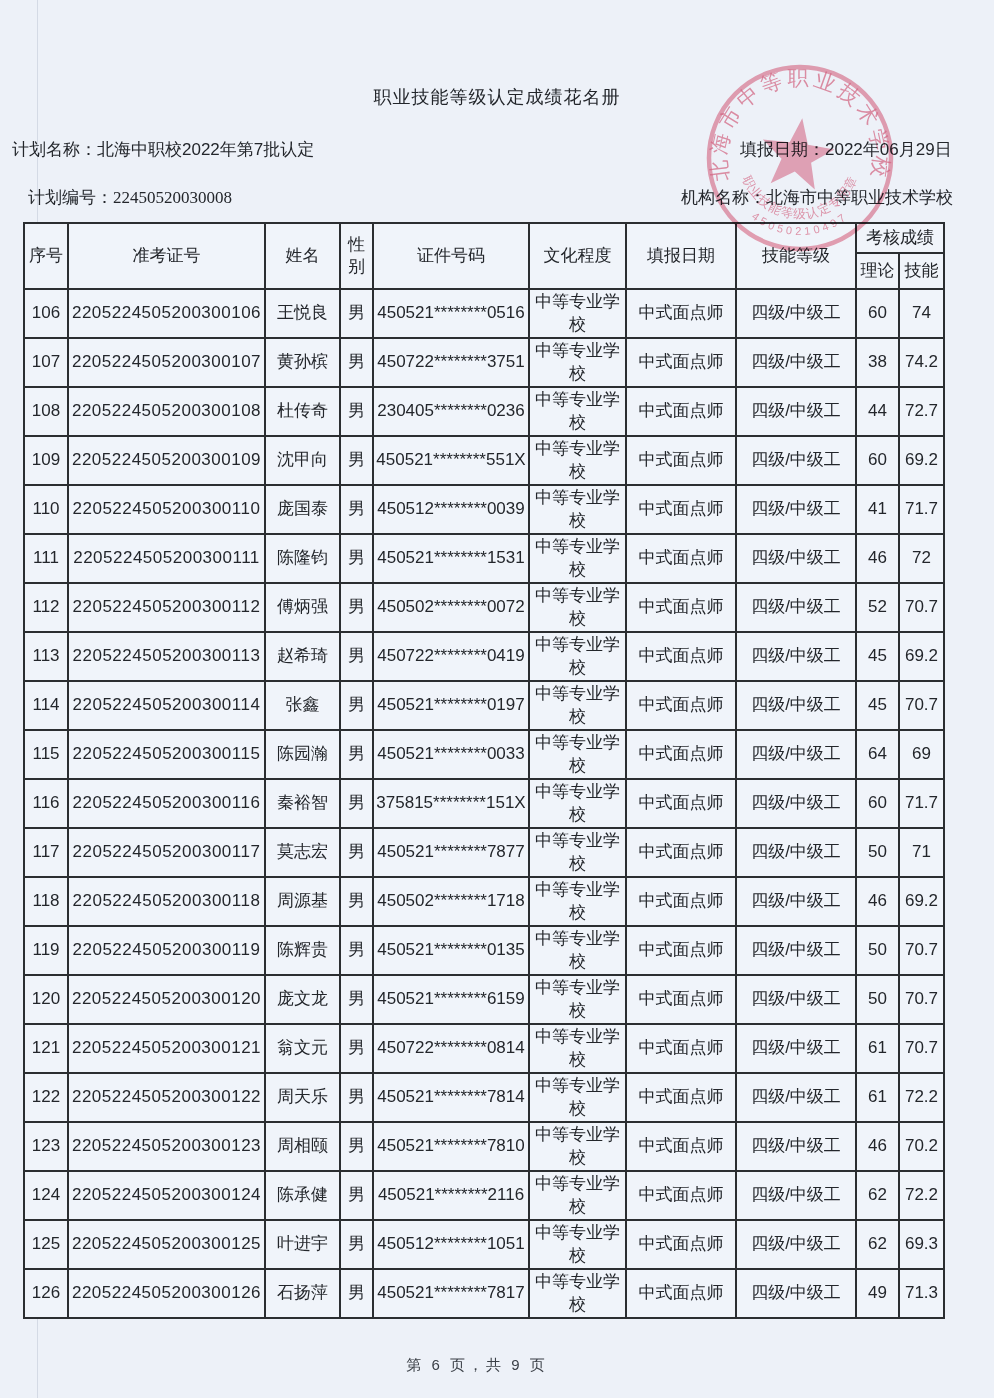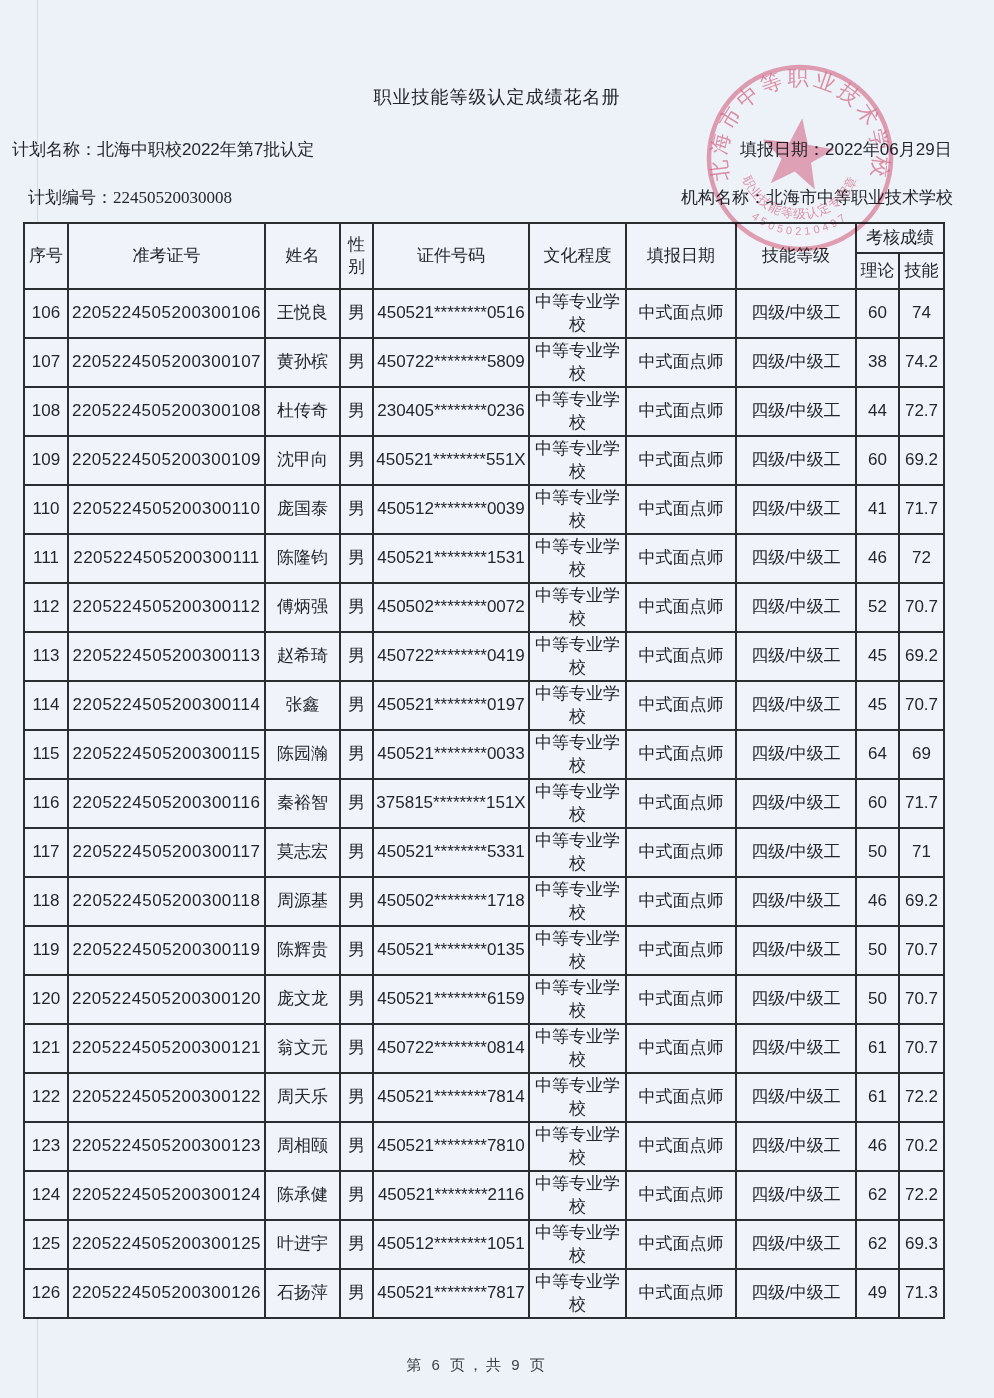--- a/index.html
+++ b/index.html
@@ -105,21 +105,21 @@
         <td class="c-lvl">四级/中级工</td>
         <td class="c-th">60</td>
         <td class="c-pr">74</td>
       </tr>
 
       <tr>
         <td class="c-seq">107</td>
         <td class="c-exam">2205224505200300107</td>
         <td class="c-name">黄孙槟</td>
         <td class="c-gen">男</td>
-        <td class="c-id">450722********5809</td>
+        <td class="c-id">450722********3751</td>
         <td class="c-edu">中等专业学校</td>
         <td class="c-occ">中式面点师</td>
         <td class="c-lvl">四级/中级工</td>
         <td class="c-th">38</td>
         <td class="c-pr">74.2</td>
       </tr>
 
       <tr>
         <td class="c-seq">108</td>
         <td class="c-exam">2205224505200300108</td>
@@ -235,21 +235,21 @@
         <td class="c-lvl">四级/中级工</td>
         <td class="c-th">60</td>
         <td class="c-pr">71.7</td>
       </tr>
 
       <tr>
         <td class="c-seq">117</td>
         <td class="c-exam">2205224505200300117</td>
         <td class="c-name">莫志宏</td>
         <td class="c-gen">男</td>
-        <td class="c-id">450521********5331</td>
+        <td class="c-id">450521********7877</td>
         <td class="c-edu">中等专业学校</td>
         <td class="c-occ">中式面点师</td>
         <td class="c-lvl">四级/中级工</td>
         <td class="c-th">50</td>
         <td class="c-pr">71</td>
       </tr>
 
       <tr>
         <td class="c-seq">118</td>
         <td class="c-exam">2205224505200300118</td>

